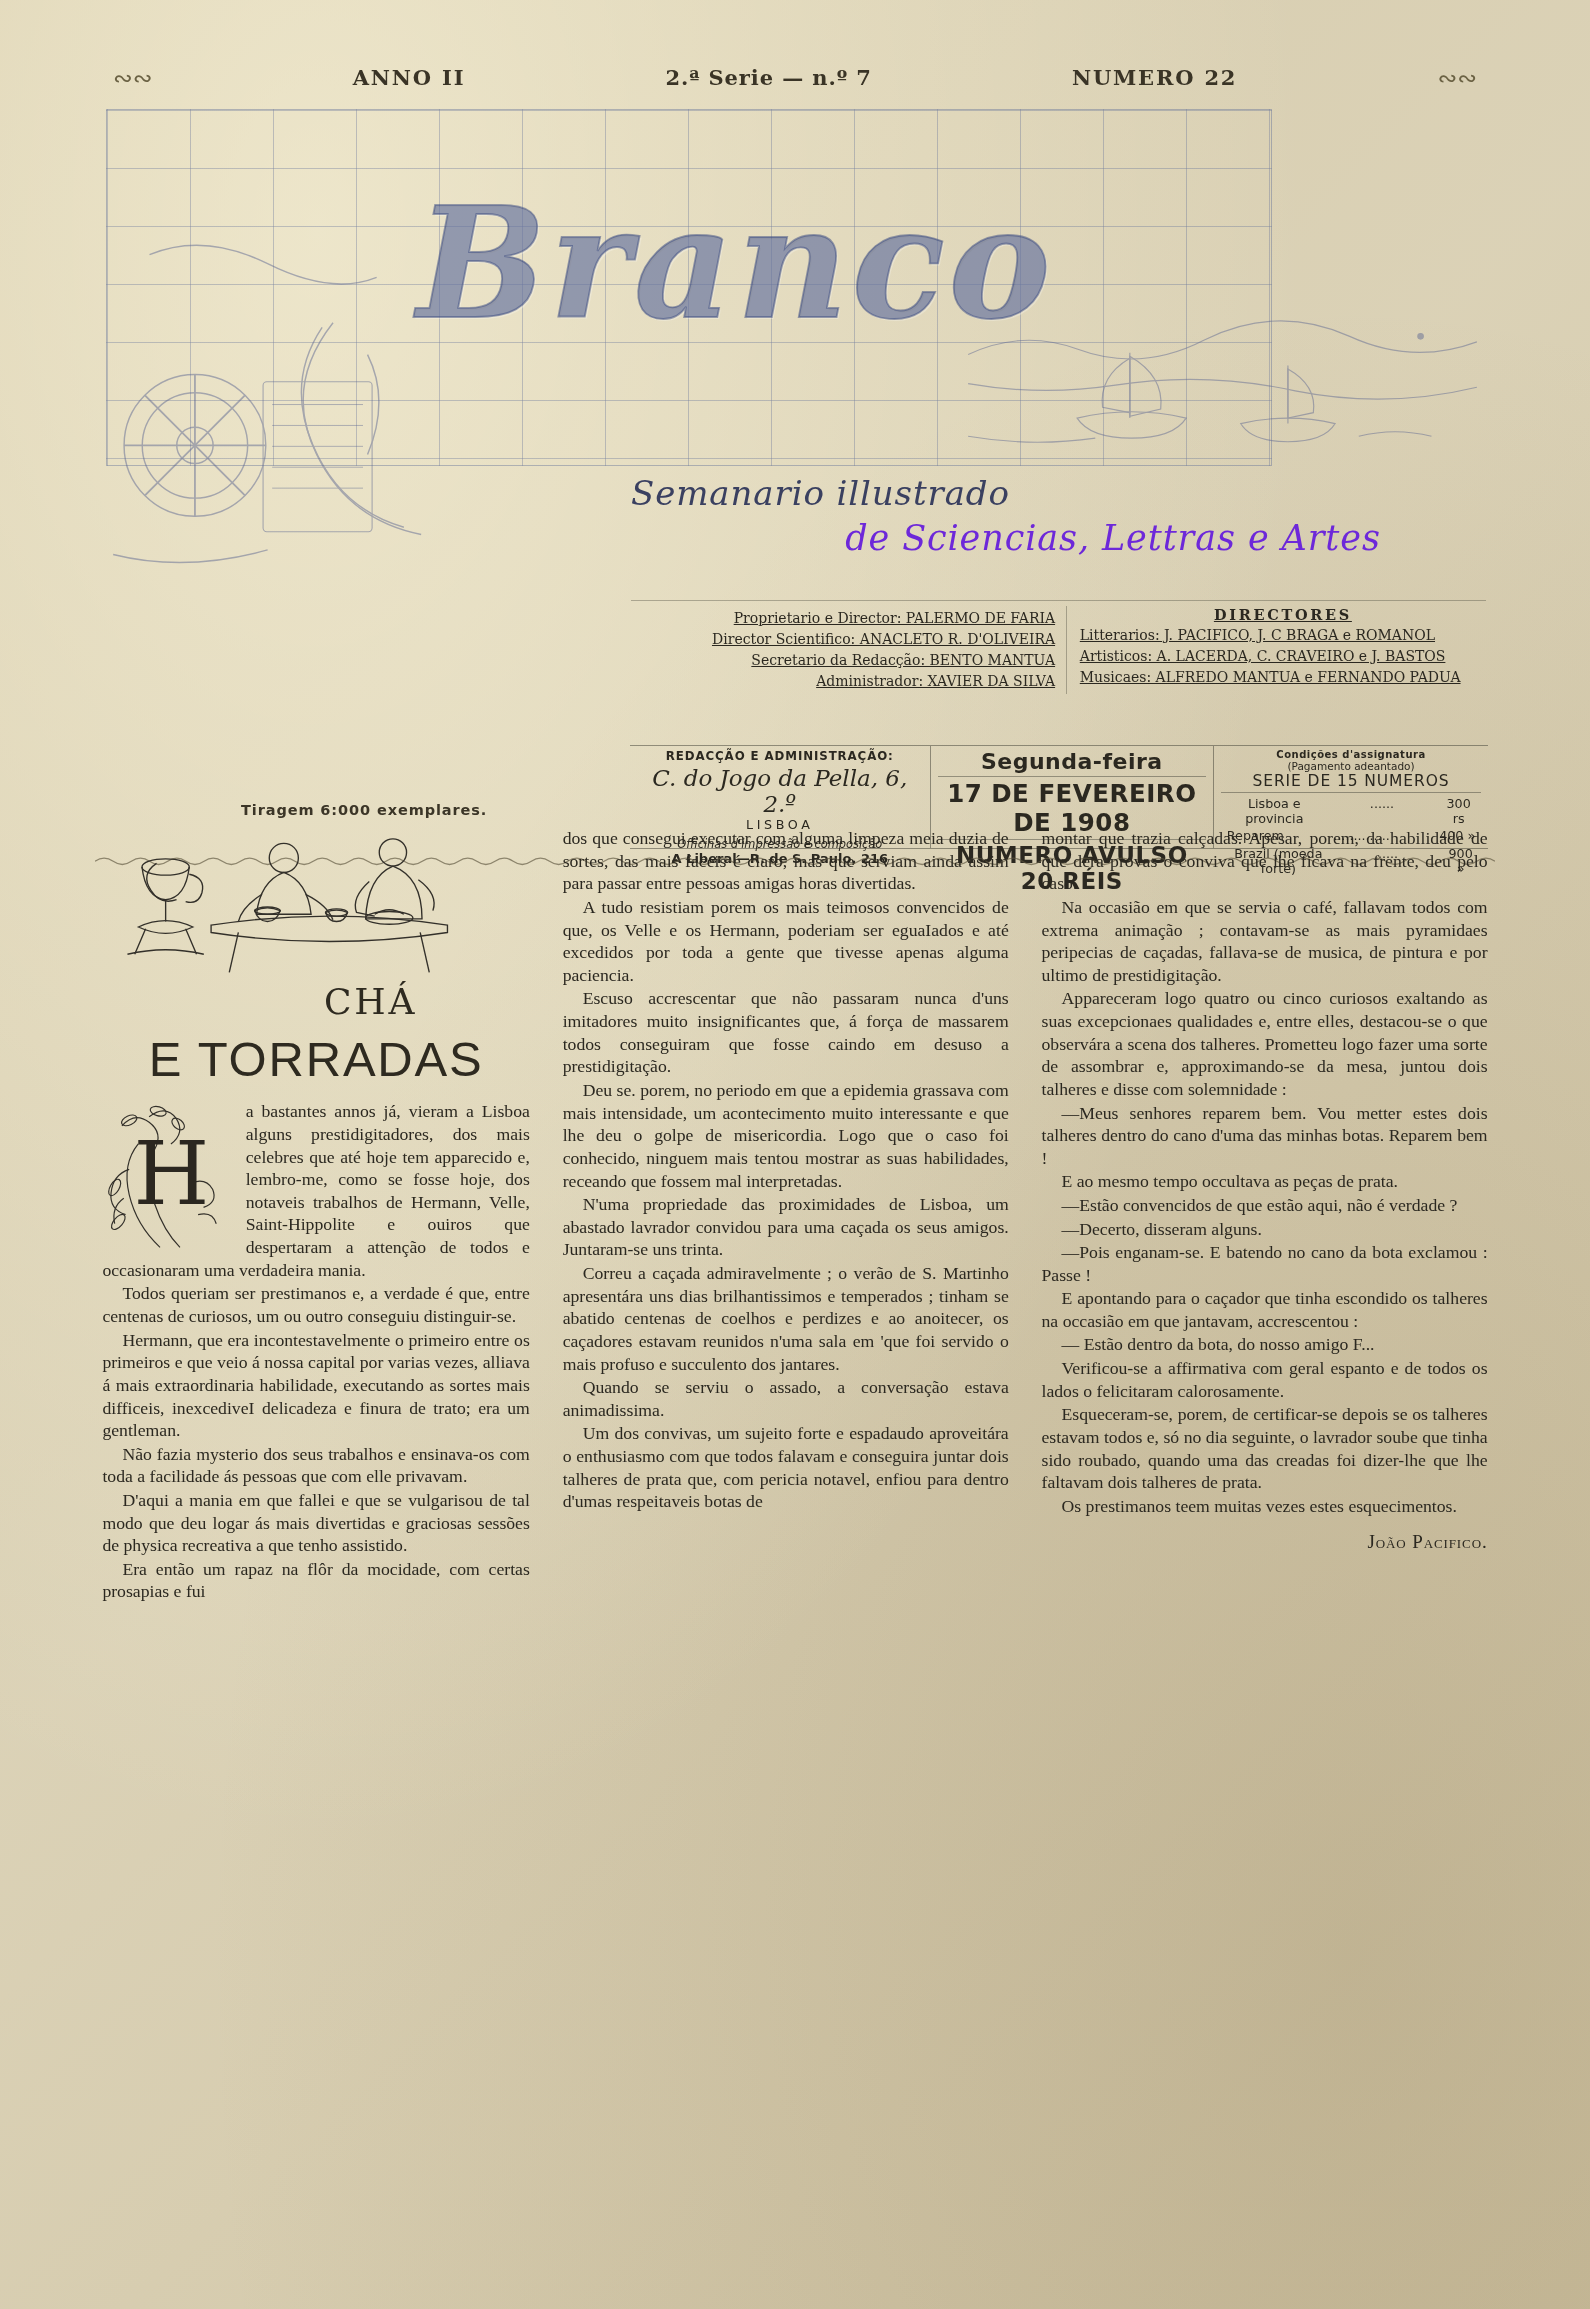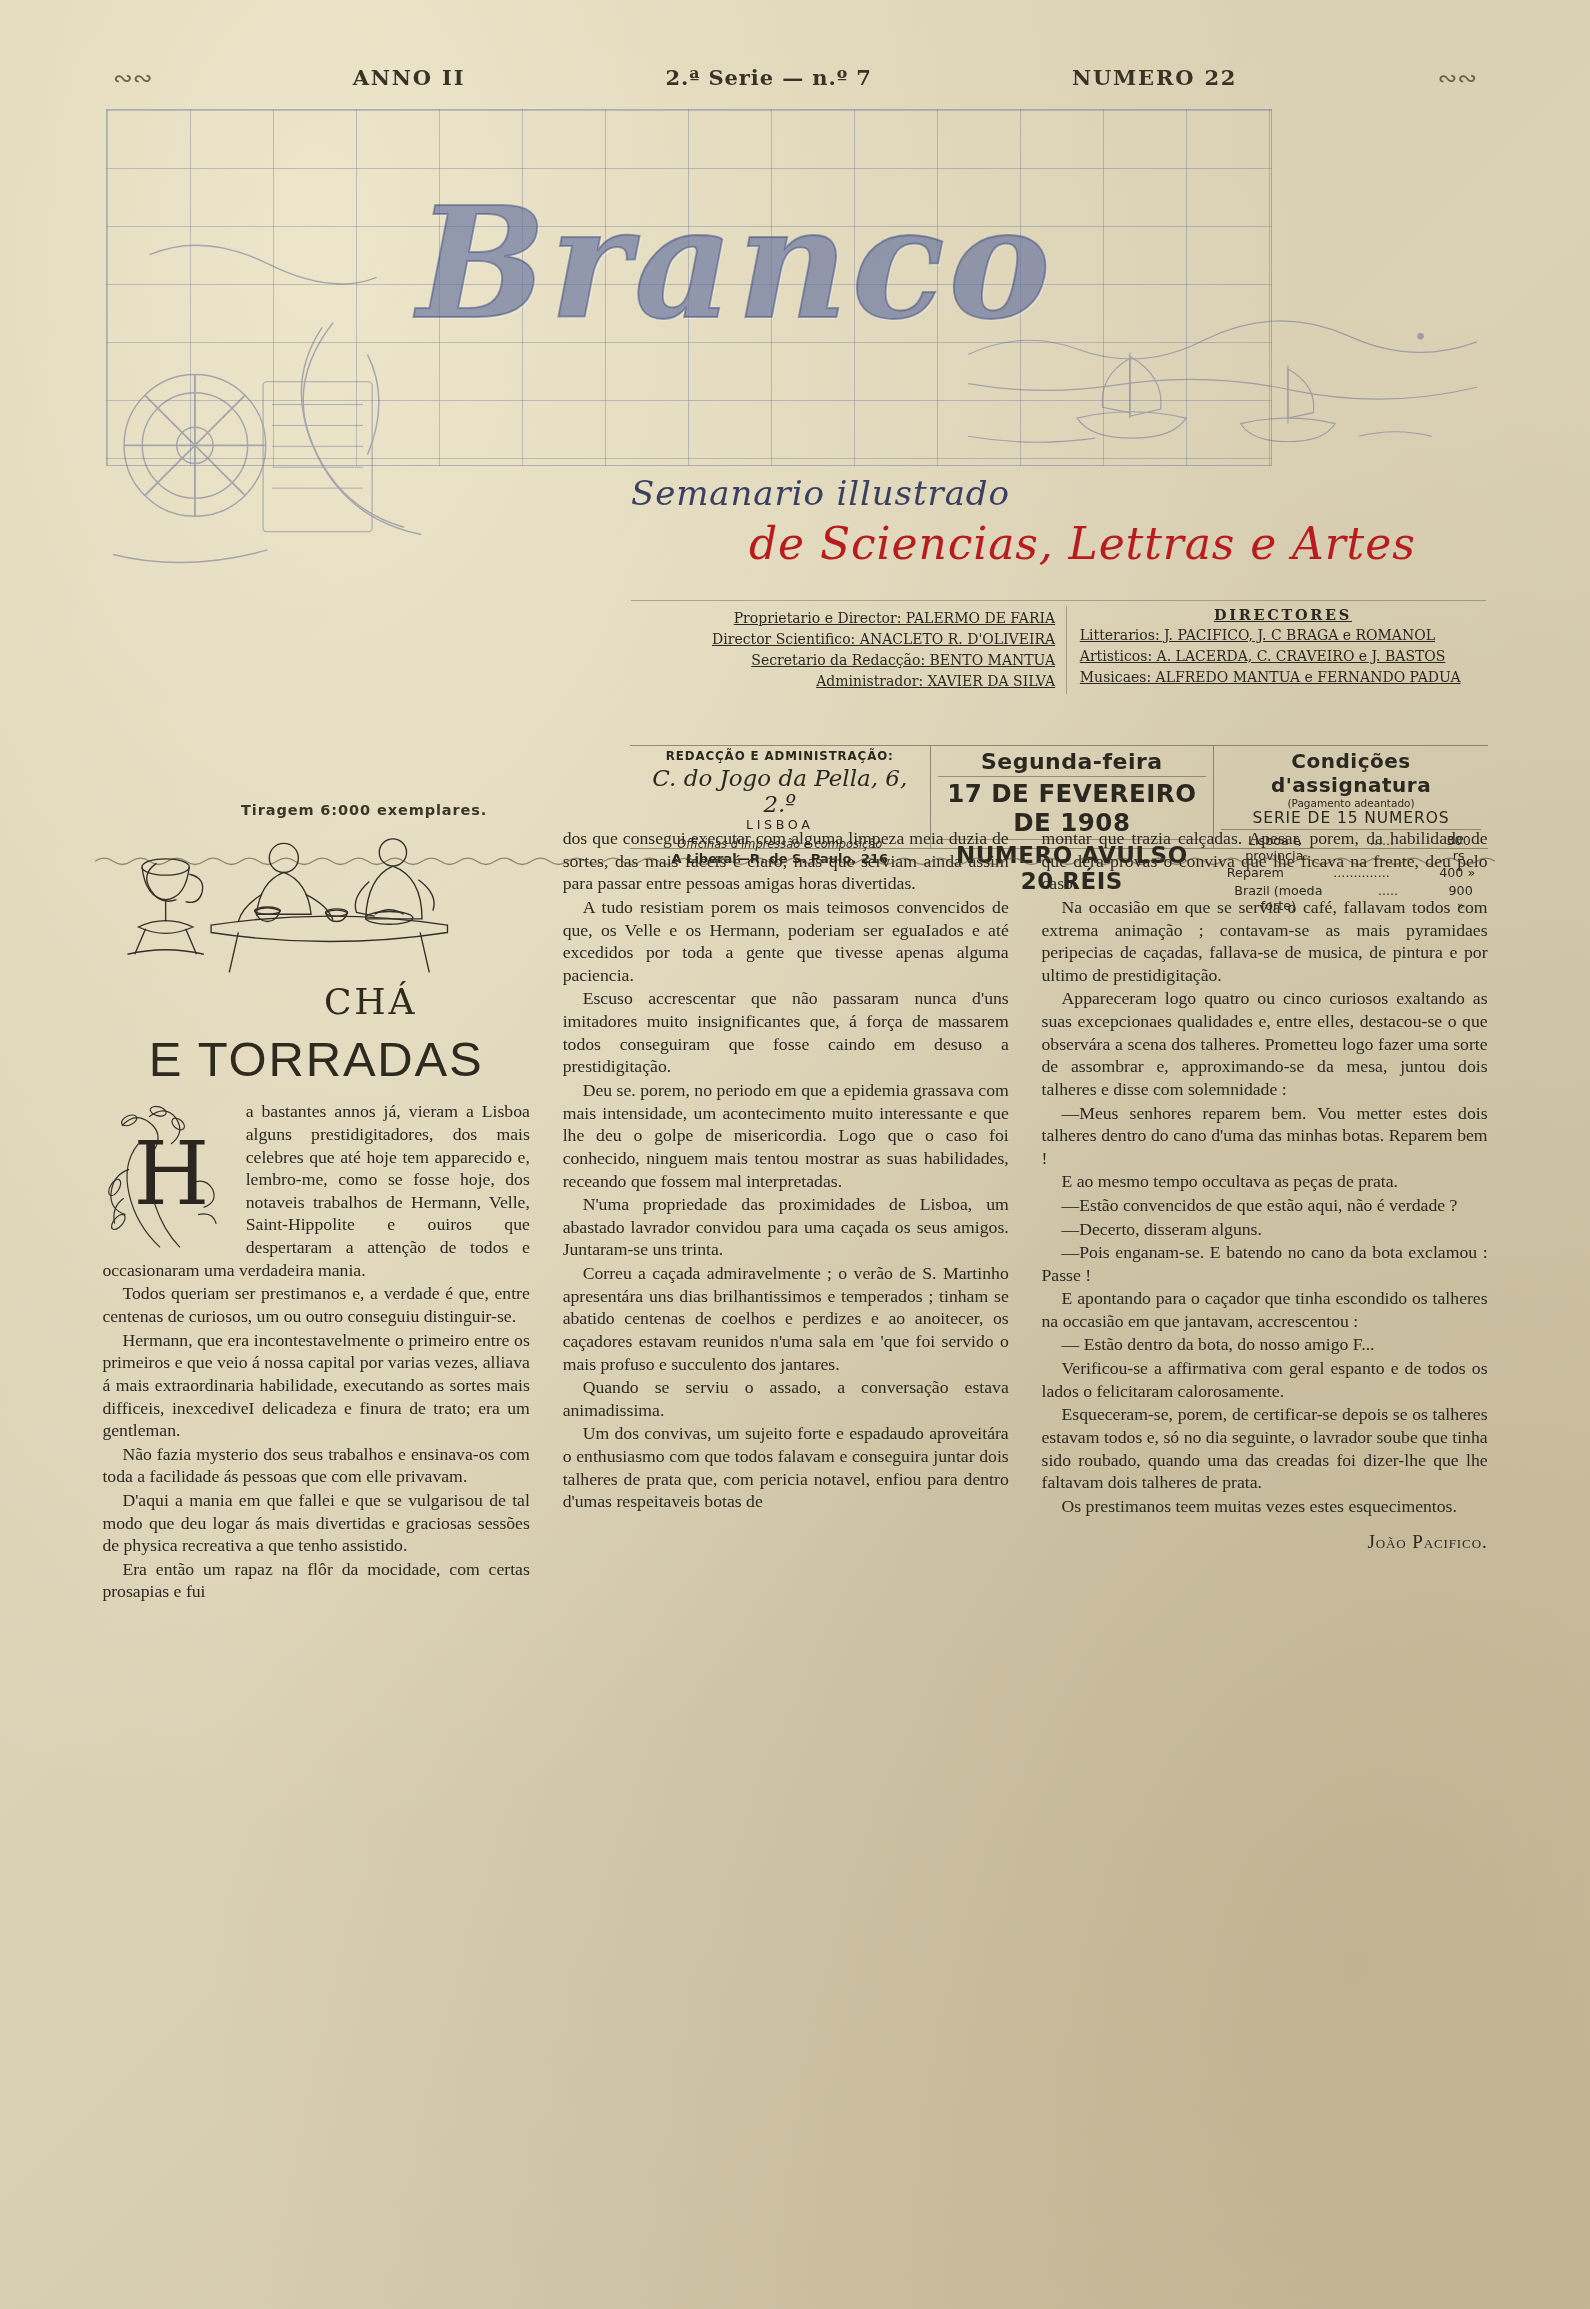--- a/index.html
+++ b/index.html
@@ -123,25 +123,26 @@
     width: 846px;
     font-family: "DejaVu Serif", serif;
     font-style: italic;
   }
   .subtitle .l1 {
     font-size: 34px;
     color: #3a4060;
     letter-spacing: 0.9px;
   }
   .subtitle .l2 {
-    font-size: 44px;
-    color: #b91c1c;
+    font-size: 35px;
+    color: #6d28d9;
     letter-spacing: 0.9px;
     margin-top: 5.5px;
     padding-left: 118px;
+    text-align: center;
   }
 
   
   .staff {
     position: absolute;
     left: 545px;
     top: 491px;
     width: 855px;
     border-top: 0.9px solid rgba(60,60,50,0.35);
     padding-top: 5.5px;
@@ -202,21 +203,21 @@
 
   .i-day { font-size: 22px; font-weight: bold; letter-spacing: 0.5px; }
   .i-date {
     font-size: 24.5px; font-weight: bold; letter-spacing: 0.5px;
     border-top: 0.9px solid rgba(60,60,50,0.45);
     border-bottom: 0.9px solid rgba(60,60,50,0.45);
     margin-top: 1.8px; padding: 1.8px 0;
   }
   .i-avulso { font-size: 23px; font-weight: bold; margin-top: 2.7px; letter-spacing: 0.5px; }
 
-  .i-cond { font-size: 20px; font-weight: bold; letter-spacing: 0.5px; text-align: center; }
+  .i-cond { font-size: 10px; font-weight: bold; letter-spacing: 0.5px; text-align: center; }
   .i-pay { font-size: 10.5px; }
   .i-serie { font-size: 15.5px; letter-spacing: 0.9px; border-bottom: 0.9px solid rgba(60,60,50,0.45); padding-bottom: 1.8px; }
   .price-row {
     display: flex; justify-content: space-between;
     font-size: 12.7px; padding: 0 5.5px; margin-top: 2.7px; gap: 48px;
   }
 
   .tiragem {
     position: absolute;
     left: 155px;

